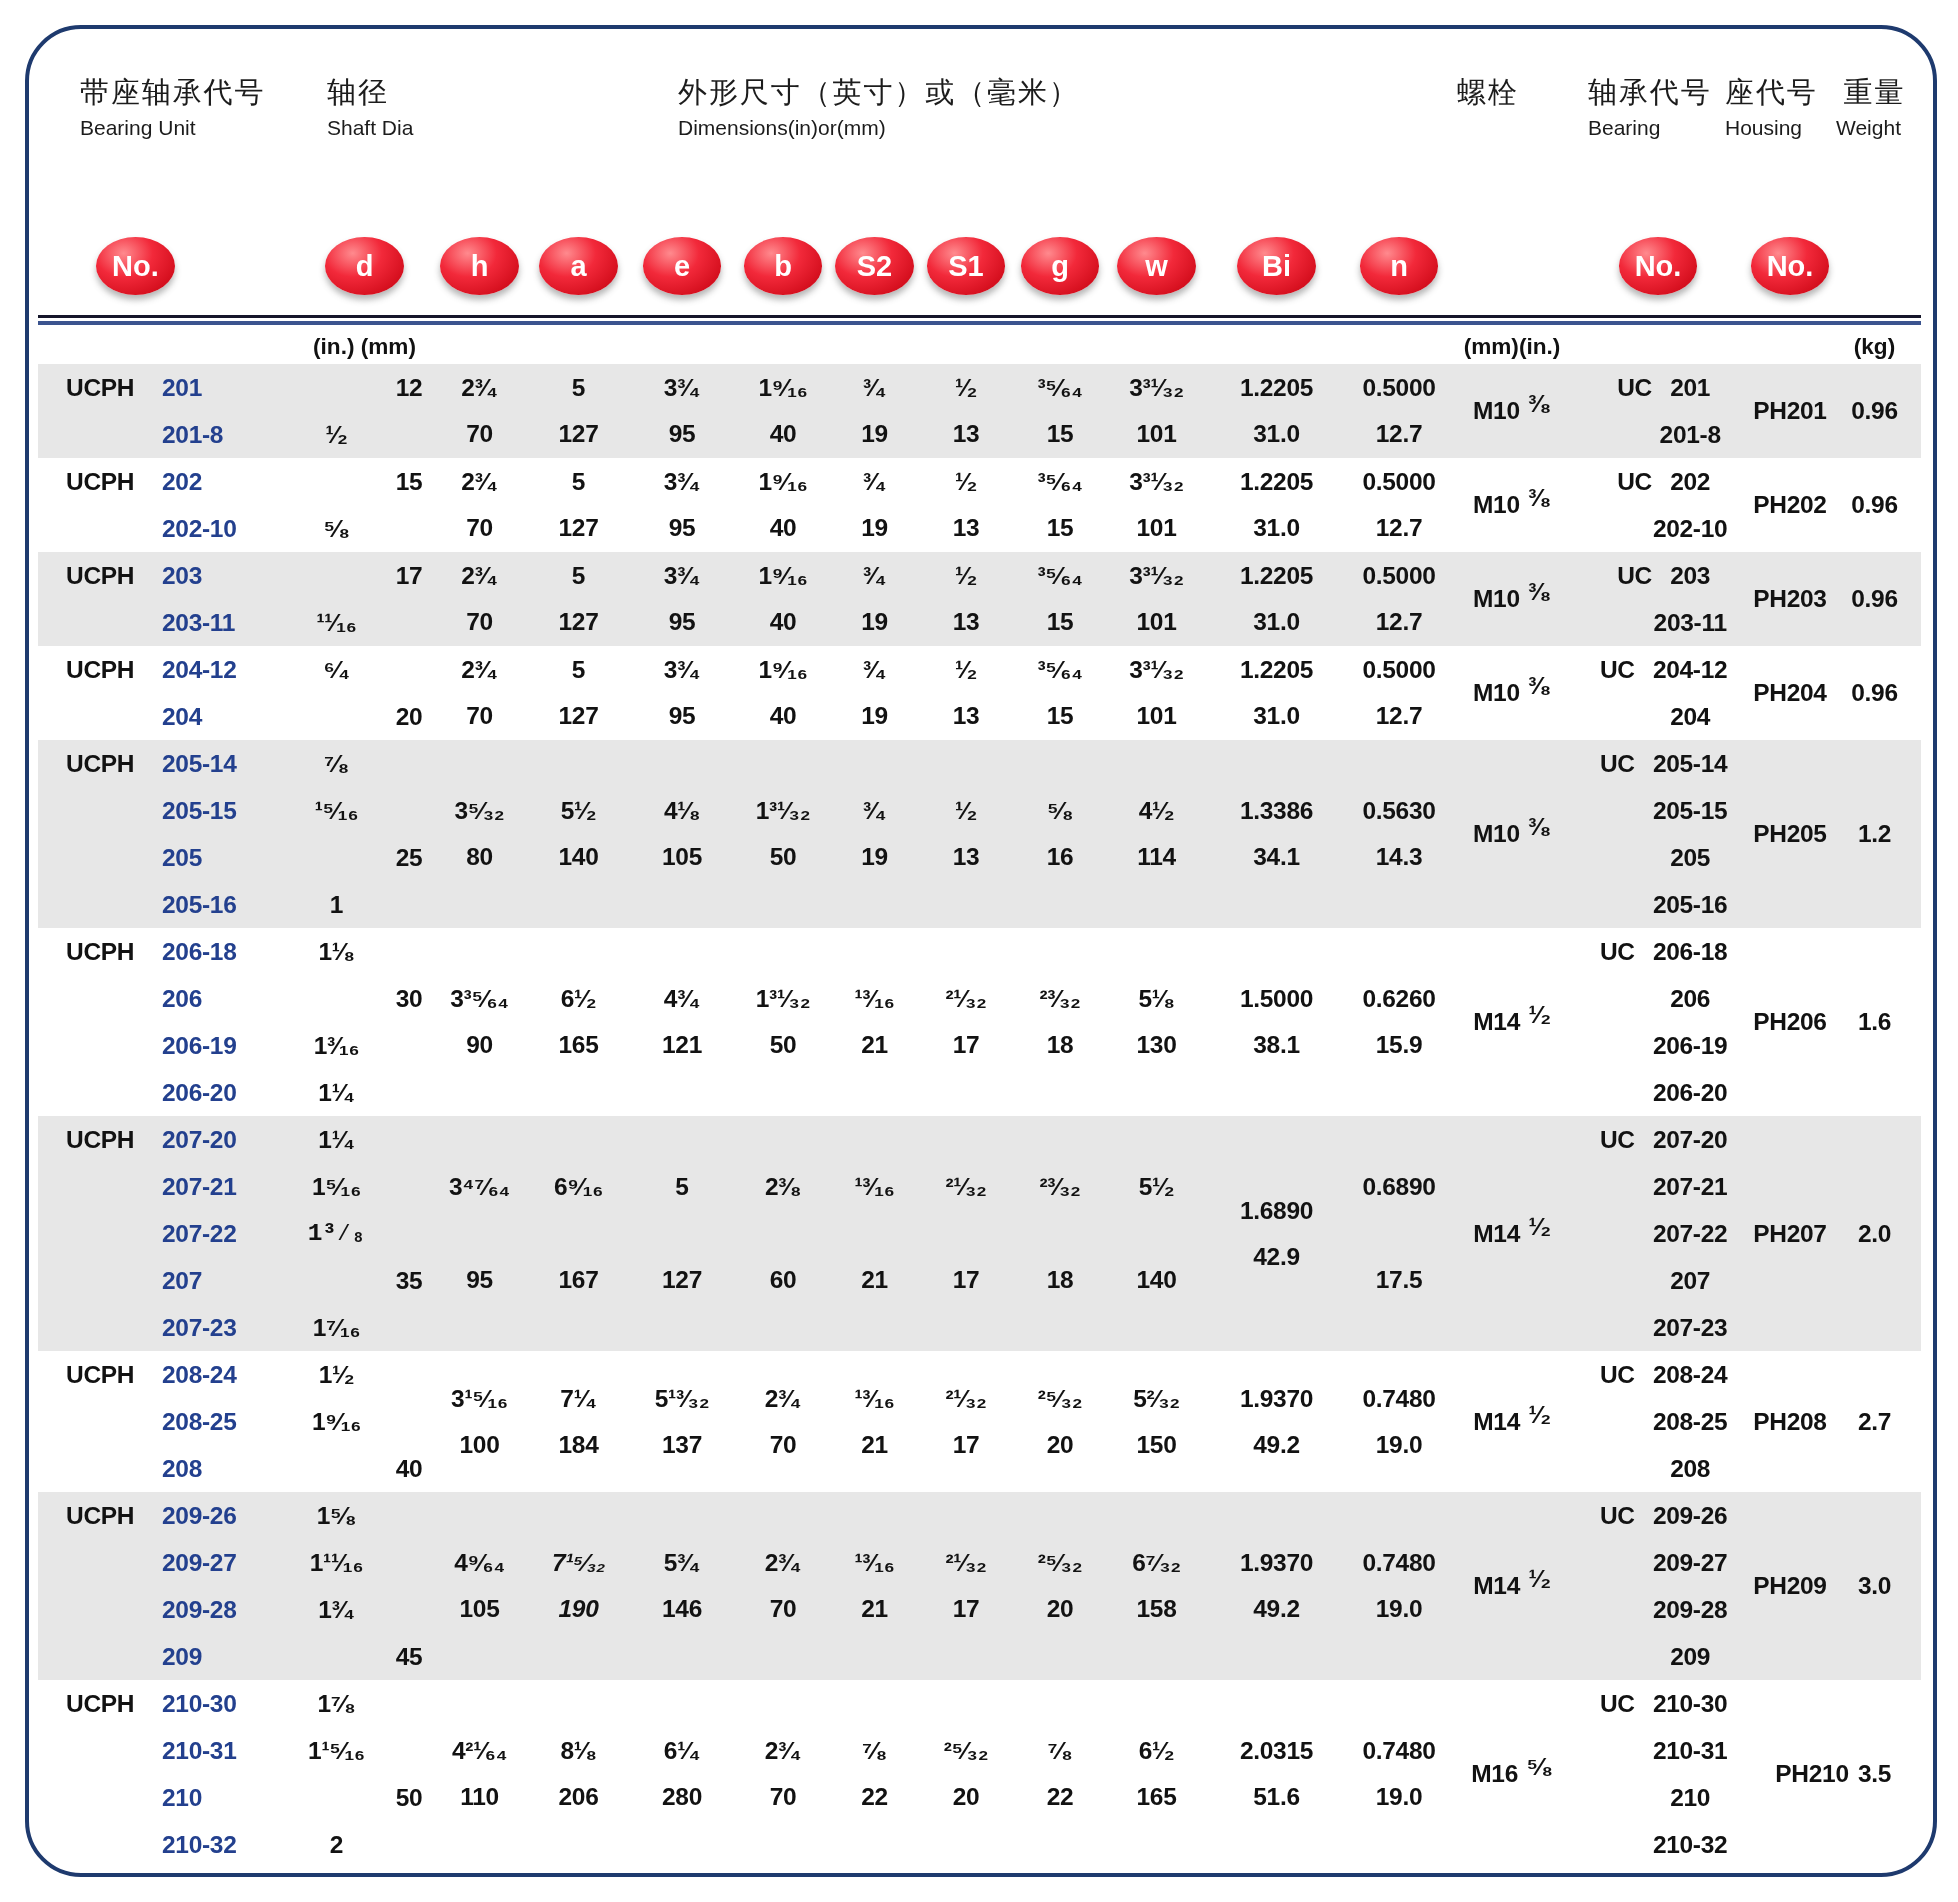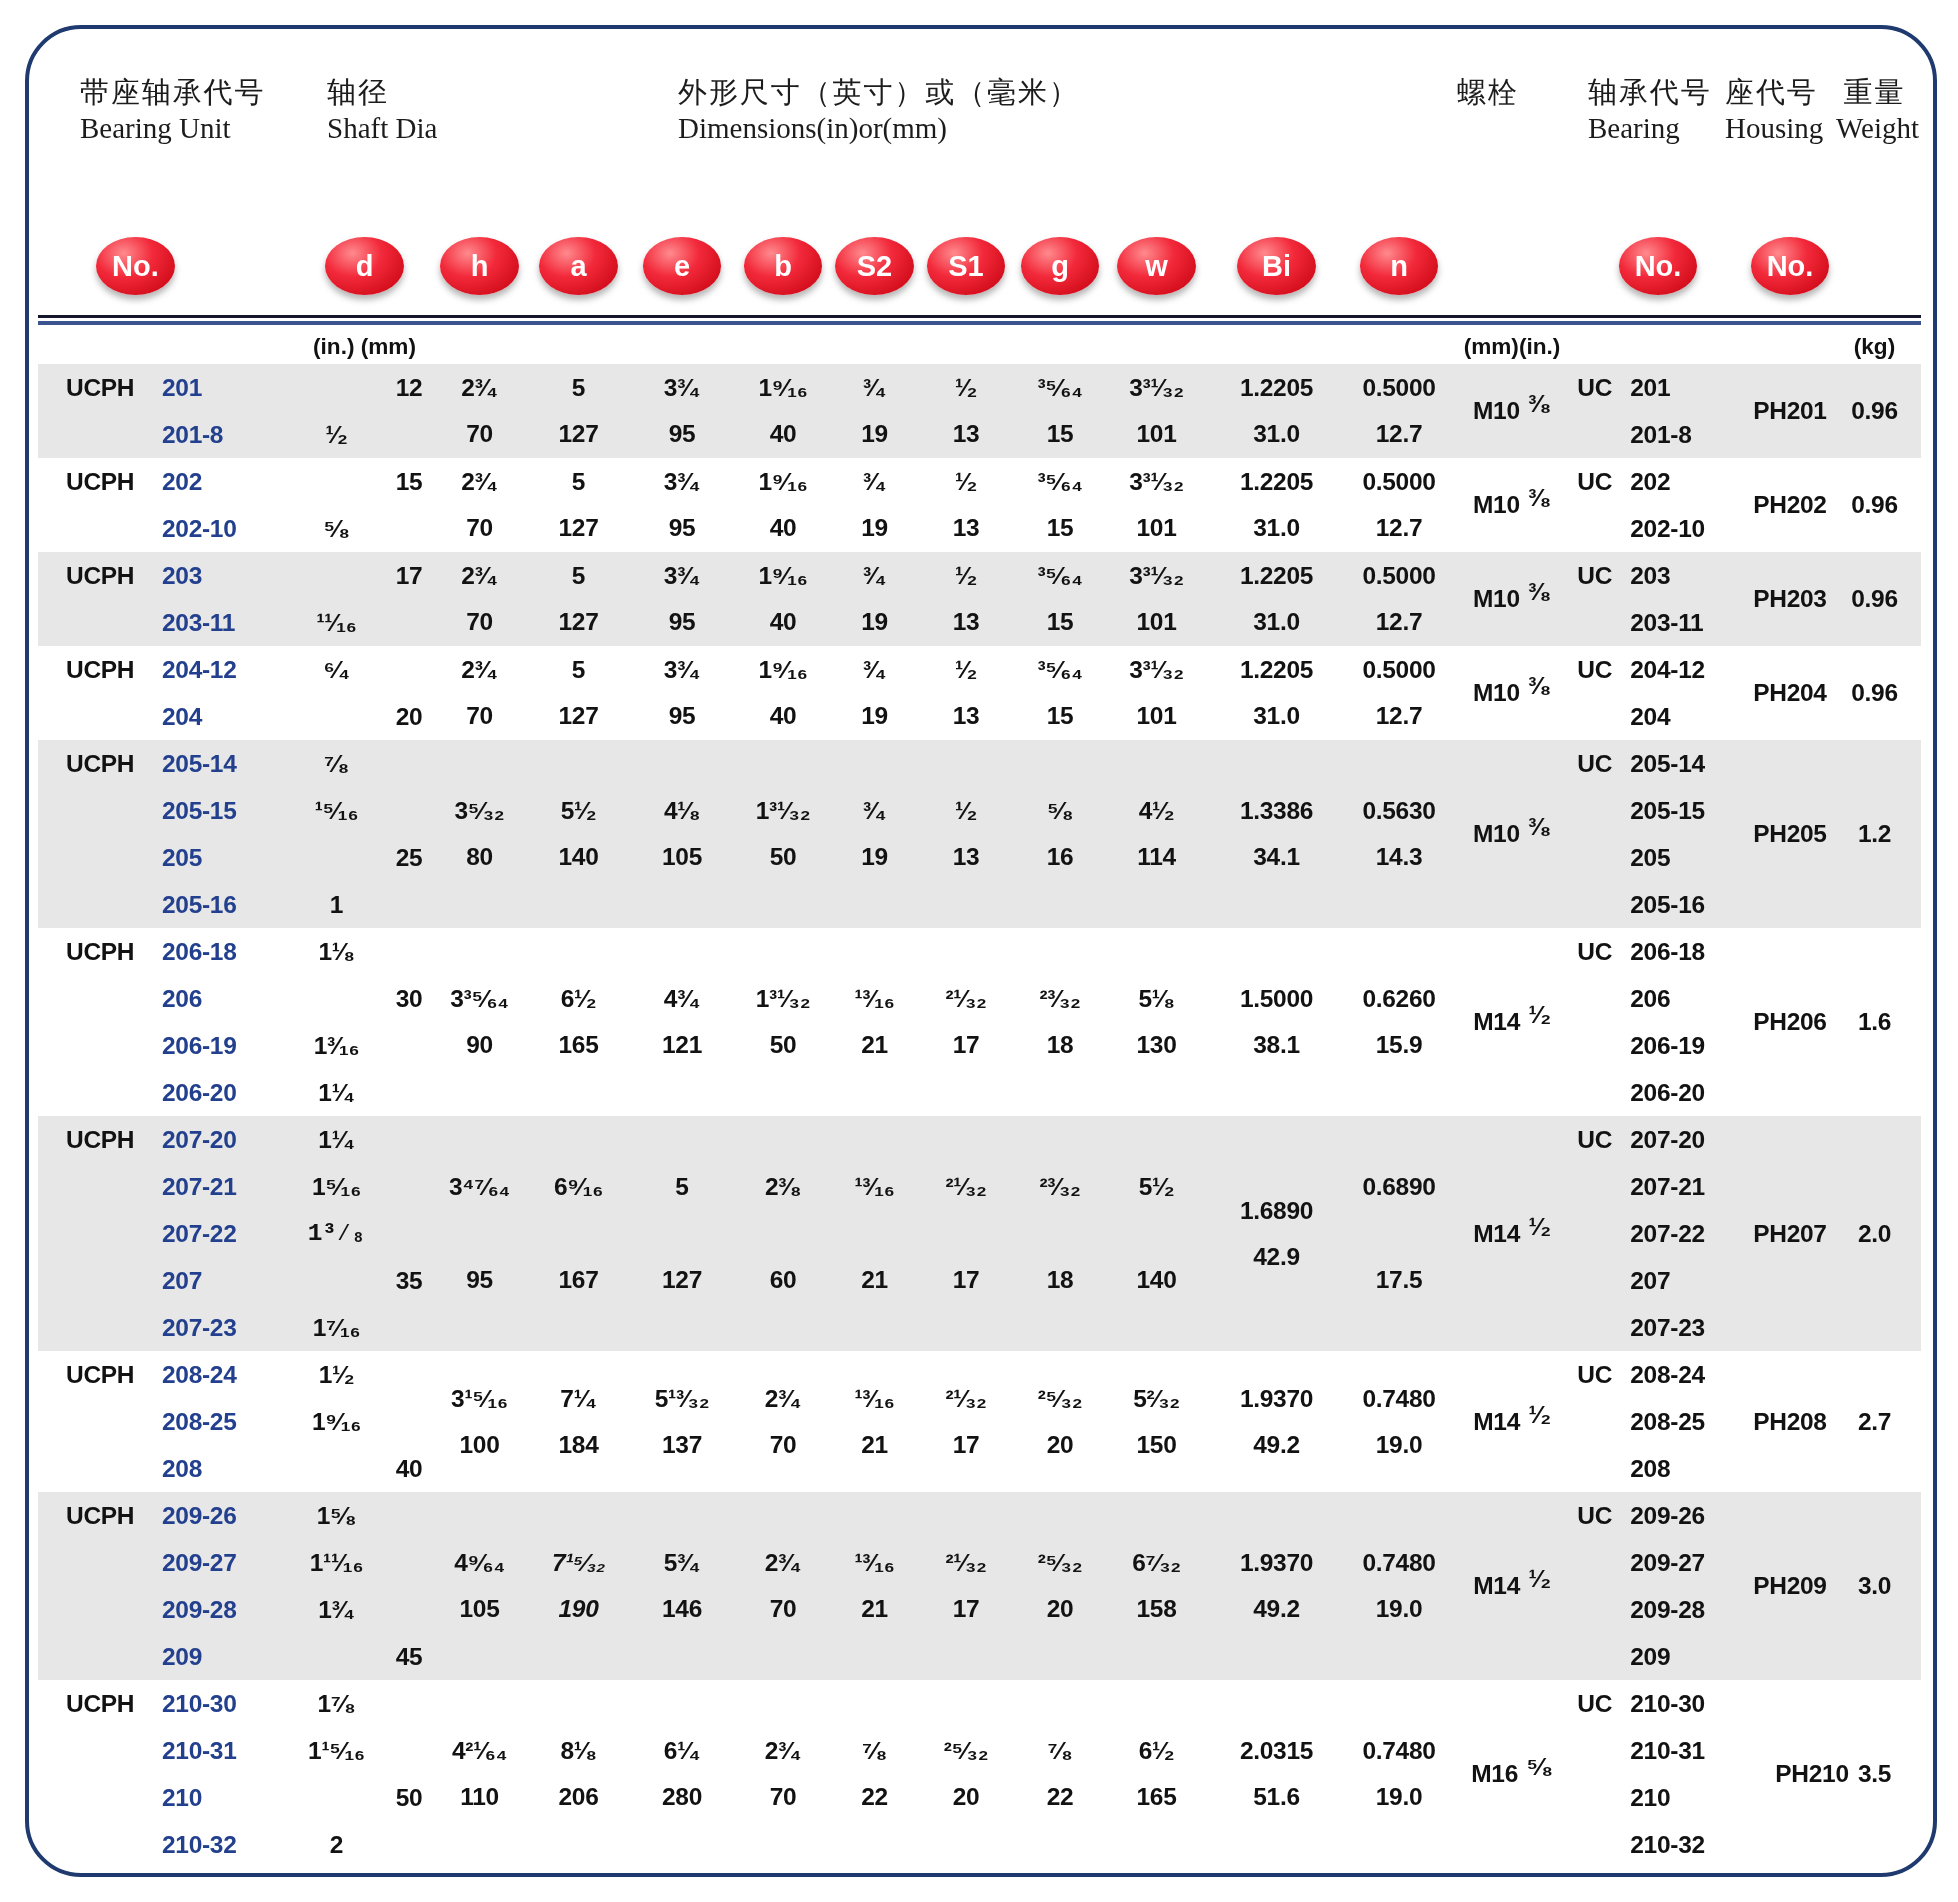--- a/index.html
+++ b/index.html
@@ -8,21 +8,21 @@
     font-family:"Liberation Sans","DejaVu Sans",sans-serif;
     overflow:hidden;
   }
   #frame{
     position:absolute;left:24.5px;top:24.5px;width:1904px;height:1844px;
     border:4.7px solid #1e3a6e;border-radius:56px;pointer-events:none;
   }
   
   .hlabel{position:absolute;top:73px;color:#1c1c1c;}
   .hlabel .zh{font-size:29px;letter-spacing:1.9px;line-height:38px;}
-  .hlabel .en{font-size:29px;line-height:34px;font-family:Liberation Serif, serif;}
+  .hlabel .en{font-size:21px;line-height:34px;}
   
   .grid17{
     display:grid;position:absolute;left:38px;width:1883px;
     grid-template-columns:254px 89px 56px 85px 113px 94px 108px 75px 108px 80px 113px 127px 118px 108px 184px 80px 89px;
   }
   
   #badges{top:232px;height:68px;}
   .badge-cell{display:flex;align-items:center;justify-content:center;}
   .badge-cell.first{justify-content:flex-start;padding-left:58px;}
   .badge{
@@ -43,21 +43,21 @@
   .block{
     display:grid;position:relative;
     grid-template-columns:254px 89px 56px 85px 113px 94px 108px 75px 108px 80px 113px 127px 118px 108px 184px 80px 89px;
   }
   .block.shaded{background:#e7e7e7;}
   .cell{display:flex;align-items:center;font-weight:bold;font-size:24.5px;color:#121212;letter-spacing:-0.3px;}
   .cell.center{justify-content:center;}
   .cell.left{padding-left:28px;}
   .prefix{display:inline-block;width:96px;color:#121212;}
   .blue{color:#23408e;}
-  .cell.uc{padding-left:11.3px;}
+  .cell.uc{padding-left:11.3px;justify-content:center;}
   .prefix-uc{display:inline-block;width:53px;color:#121212;}
   .dim{
     display:flex;flex-direction:column;justify-content:center;align-items:center;
     gap:20px;font-weight:bold;font-size:24.5px;color:#121212;letter-spacing:-0.3px;
   }
   .block.wide .dim{gap:67px;}
   .dl{line-height:26px;white-space:nowrap;}
   .boltline{display:flex;flex-direction:row;align-items:center;justify-content:center;gap:8.5px;}
   .bolt-frac{transform:translateY(-7.5px);}
   .single{white-space:nowrap;}

